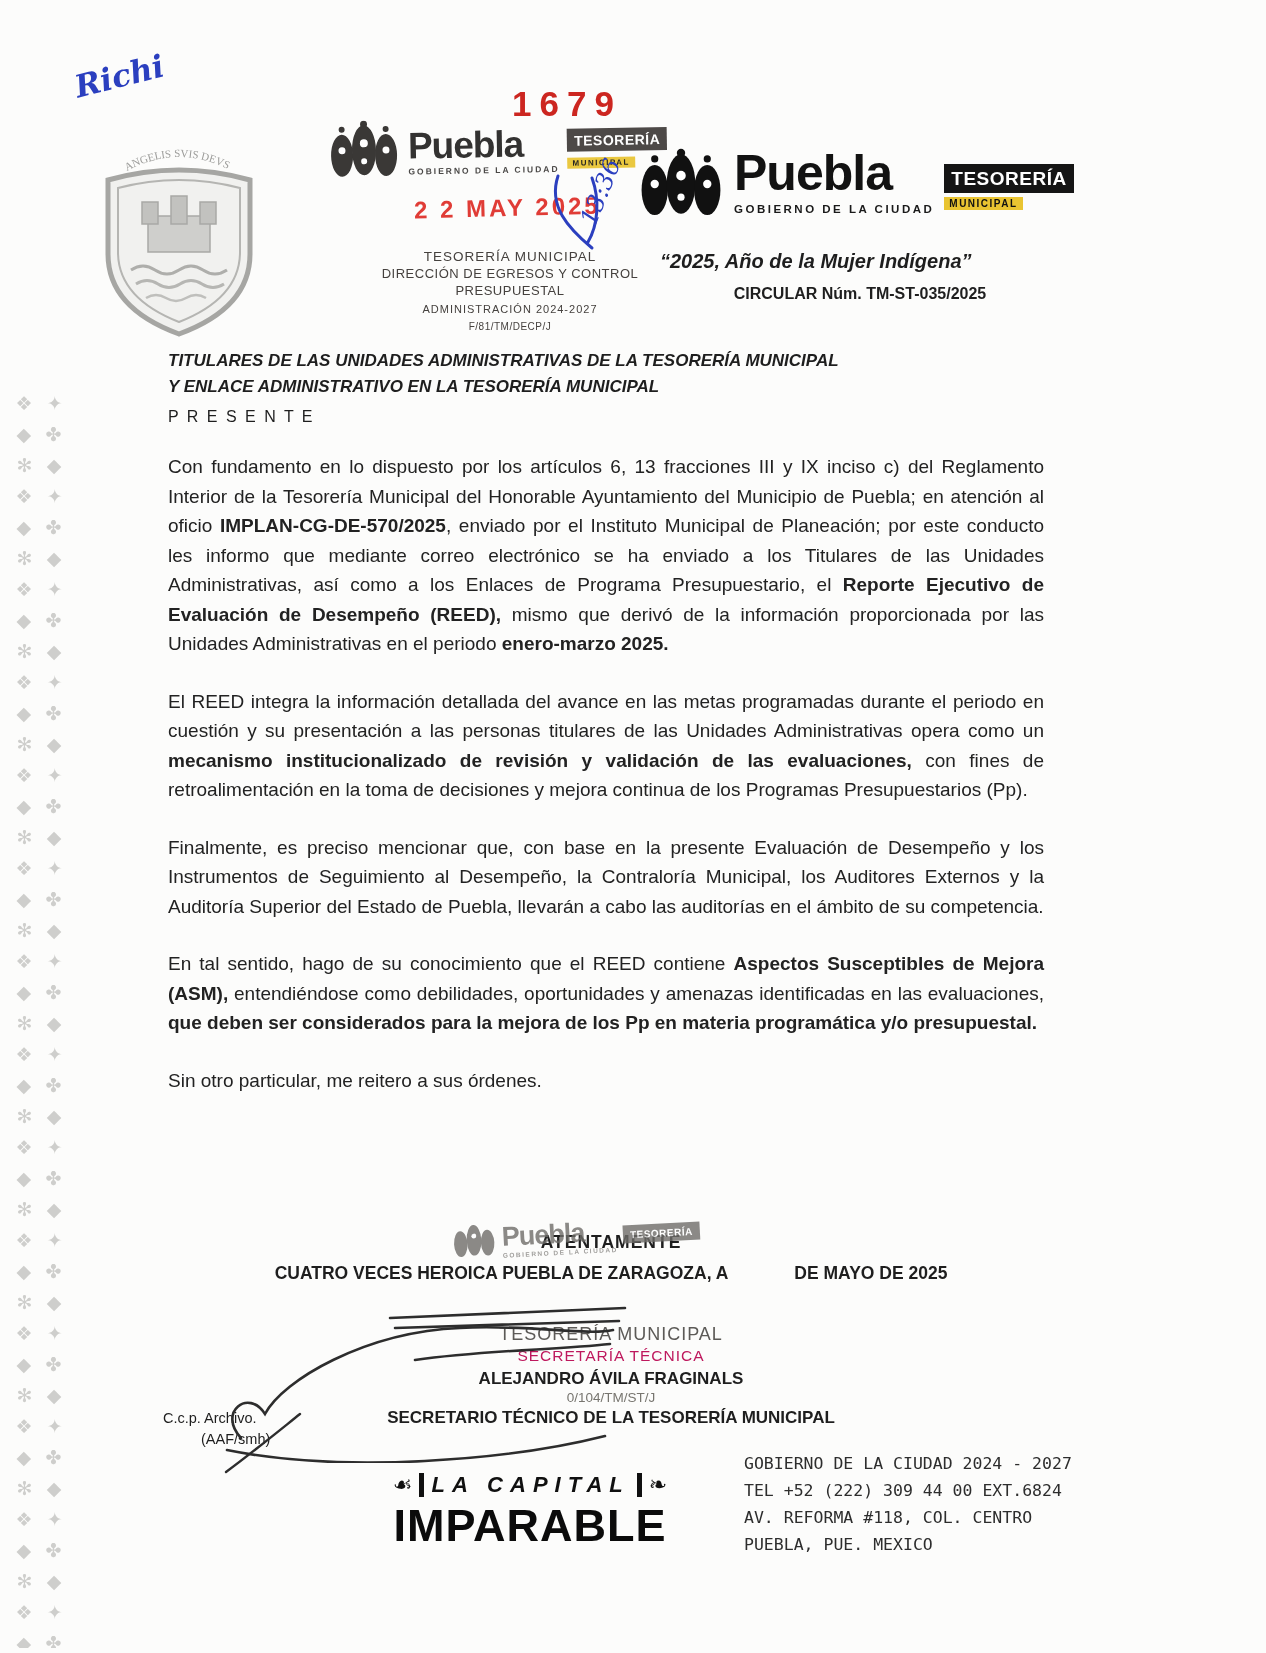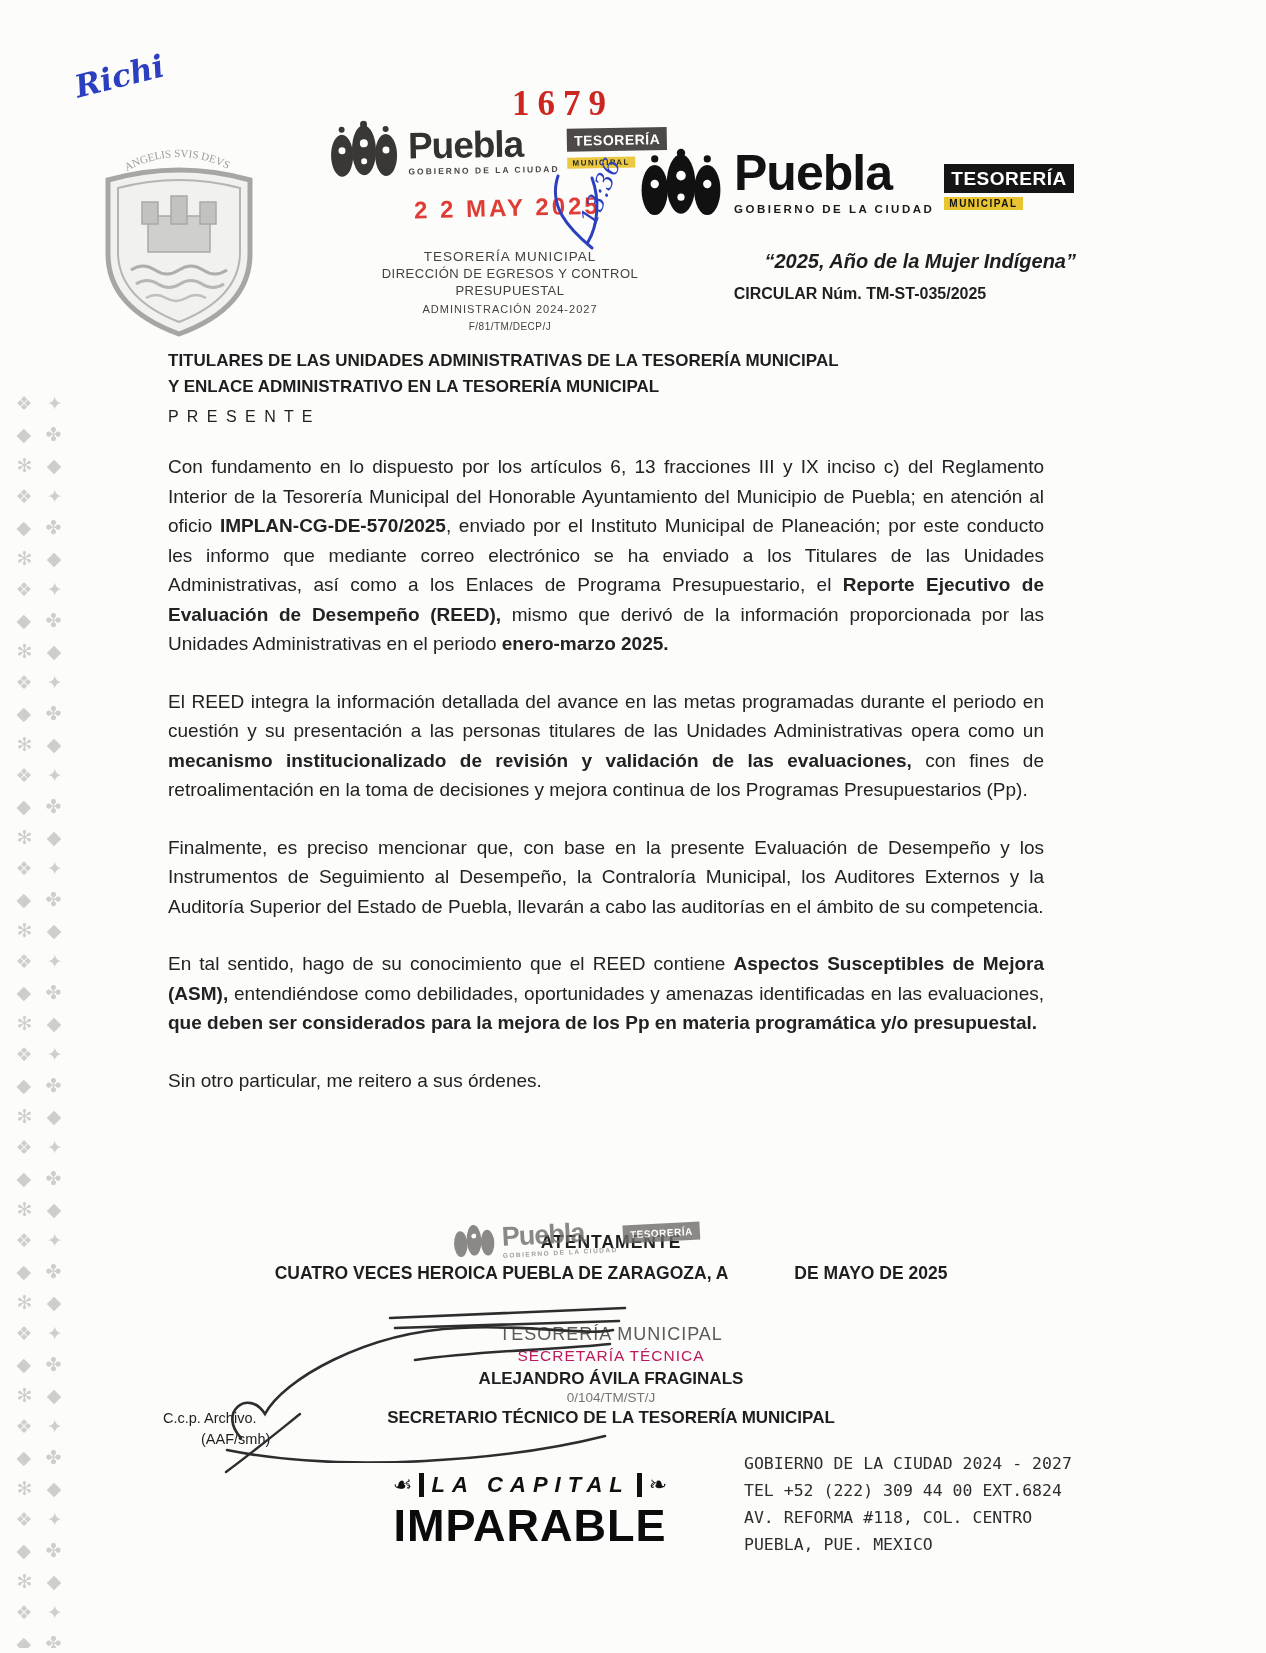--- a/index.html
+++ b/index.html
@@ -26,21 +26,21 @@
   .time-hand{
     left:566px;top:178px;color:#2b3fbf;font-family:"DejaVu Serif",serif;
     font-style:italic;font-size:24px;transform:rotate(-68deg);z-index:6;
   }
 
   
   .emblem{left:86px;top:132px;z-index:2;}
 
   
   .folio{
-    left:512px;top:84px;color:#cc2620;font-family:Liberation Serif, serif;
+    left:512px;top:84px;color:#cc2620;font-family:Liberation Sans, sans-serif;
     font-weight:bold;font-size:35px;letter-spacing:8px;z-index:6;
   }
   .stamp-center{left:328px;top:118px;display:flex;align-items:center;gap:8px;opacity:.92;z-index:4;transform:rotate(-1deg);}
   .stamp-center .brand{font-size:37px;font-weight:800;color:#232120;letter-spacing:-1px;line-height:1;}
   .stamp-center .gov{font-size:8.5px;font-weight:bold;letter-spacing:2px;color:#3c3a38;margin-top:2px;}
   .logo-box{display:inline-block;text-align:left;}
   .logo-box .t1{display:block;background:#3f3a38;color:#fff;font-weight:800;padding:4px 7px 3px;letter-spacing:.5px;}
   .logo-box .t2{display:inline-block;background:#e9c431;color:#111;font-weight:bold;letter-spacing:1.5px;padding:1px 5px;}
   .stamp-center .t1{font-size:14px;}
   .stamp-center .t2{font-size:8px;}
@@ -57,26 +57,26 @@
   .d4{font-size:11px;letter-spacing:1px;margin-top:2px;}
   .d5{font-size:10px;letter-spacing:.5px;}
 
   
   .logo-right{left:638px;top:148px;display:flex;align-items:flex-start;gap:10px;z-index:3;}
   .logo-right .brand{font-size:50px;font-weight:800;color:#121212;letter-spacing:-1px;line-height:1;margin-top:14px;}
   .logo-right .gov{font-size:11.5px;font-weight:bold;letter-spacing:2.5px;color:#1a1a1a;margin-top:5px;}
   .logo-right .t1{font-size:19px;background:#151515;}
   .logo-right .t2{font-size:10px;}
   .logo-right .logo-box{margin-top:16px;}
-  .motto{left:676px;top:250px;width:400px;text-align:right;font-size:20px;font-weight:bold;font-style:italic;z-index:3;}
+  .motto{left:660px;top:250px;width:400px;text-align:left;font-size:20px;font-weight:bold;font-style:italic;z-index:3;}
   .circular{left:660px;top:285px;width:400px;text-align:center;font-size:16px;font-weight:bold;z-index:3;}
 
   
   .recipient{left:168px;top:348px;width:900px;z-index:3;}
-  .recipient .r1,.recipient .r2{font-weight:bold;font-size:17px;line-height:26px;}
+  .recipient .r1,.recipient .r2{font-weight:bold;font-size:17px;line-height:26px;font-style:italic;}
   .recipient .r3{font-size:16px;margin-top:8px;letter-spacing:2px;}
   .body-text{left:168px;top:452px;width:876px;font-size:19px;line-height:29.5px;
     text-align:justify;z-index:3;color:#222;}
   .body-text p{margin:0 0 28px 0;}
 
   
   .closing{left:176px;top:1232px;width:870px;text-align:center;z-index:3;}
   .atent{font-weight:bold;font-size:17.5px;letter-spacing:1px;}
   .place-line{display:flex;justify-content:center;column-gap:66px;font-weight:bold;font-size:17.5px;margin-top:10px;}
   .sig-stamp-l1{margin-top:40px;color:#5c5a57;font-size:18px;letter-spacing:1px;}

